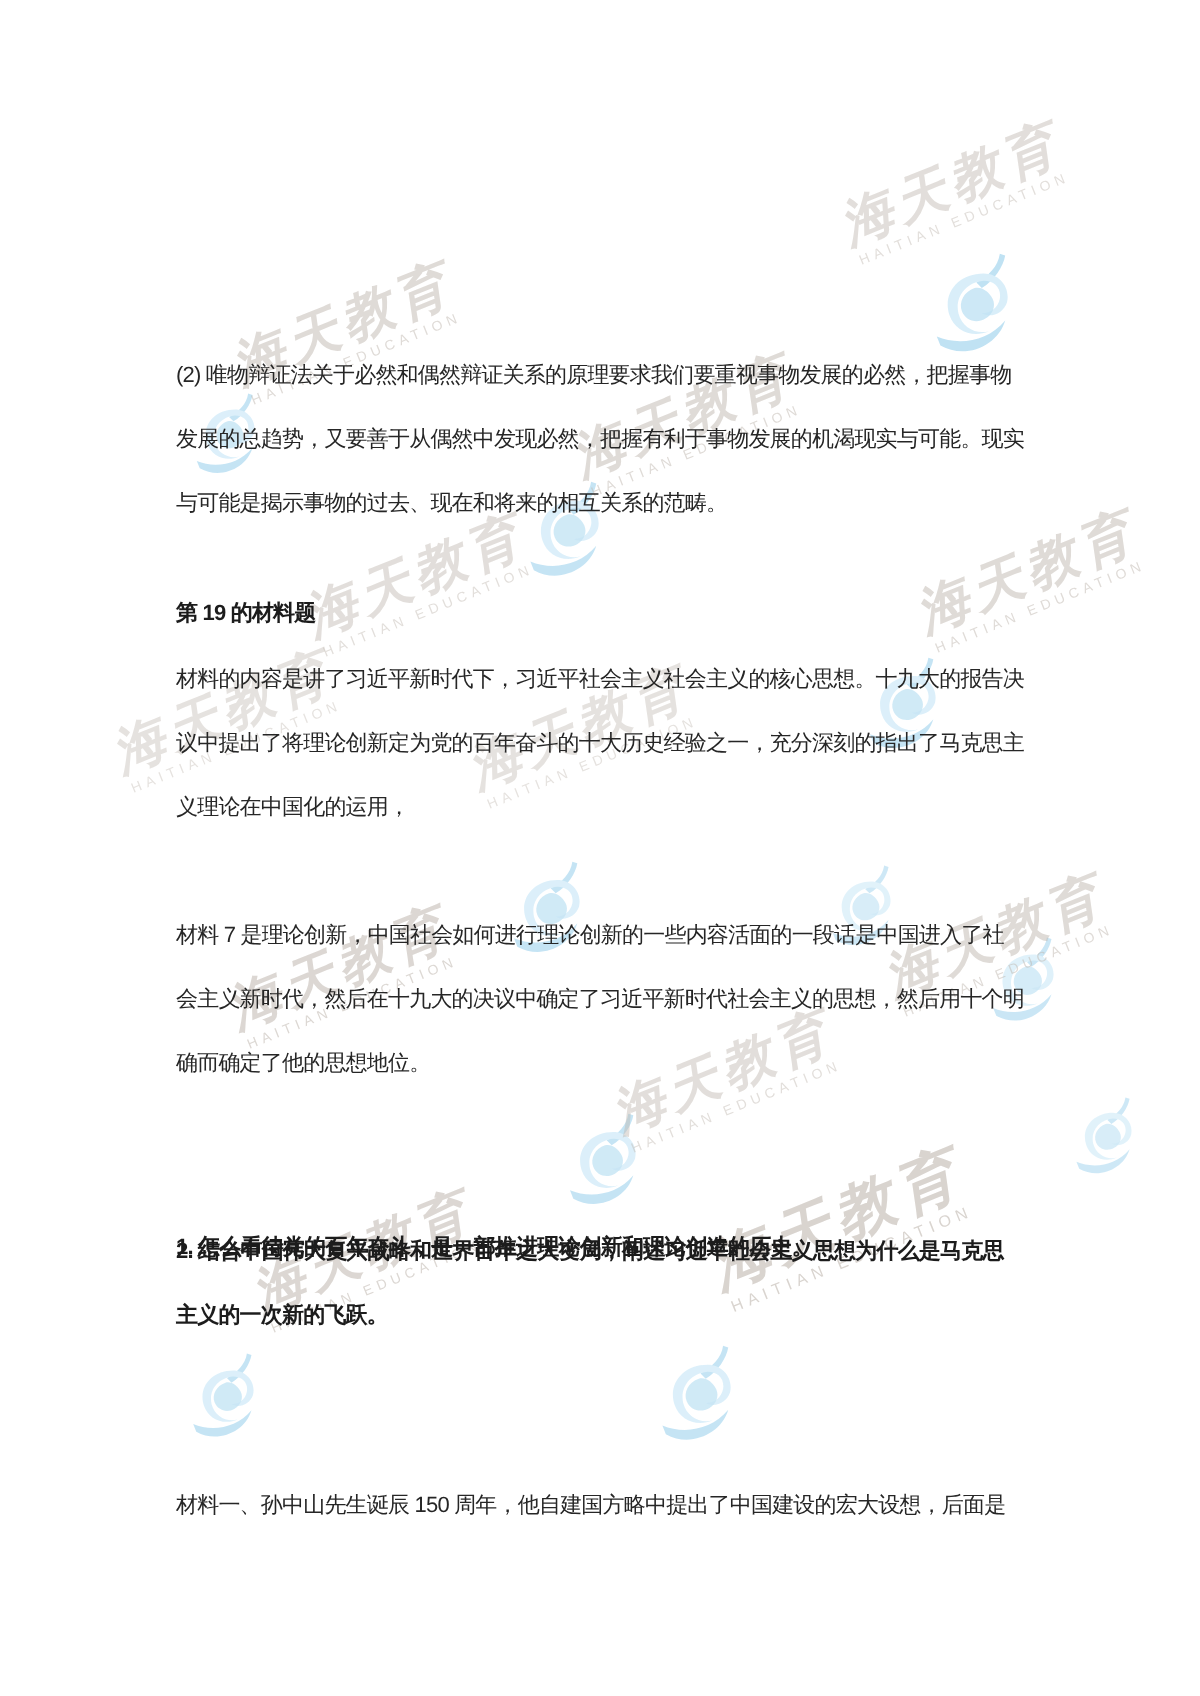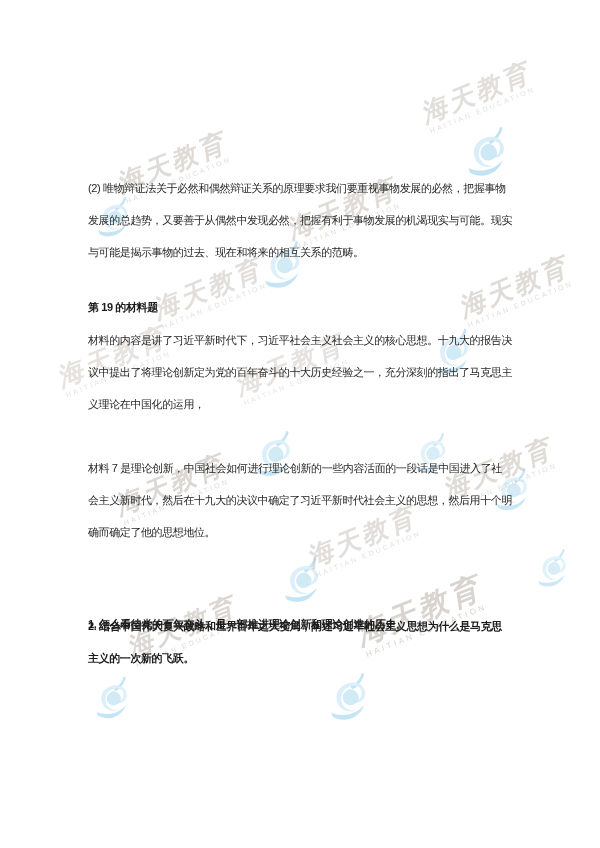--- a/index.html
+++ b/index.html
@@ -173,14 +173,15 @@
   <div class="doc-text bold" style="top:291px;">第 19 的材料题</div>
   <div class="doc-text" style="top:324px;">材料的内容是讲了习近平新时代下，习近平社会主义社会主义的核心思想。十九大的报告决
 议中提出了将理论创新定为党的百年奋斗的十大历史经验之一，充分深刻的指出了马克思主
 义理论在中国化的运用，</div>
   <div class="doc-text" style="top:452px;">材料 7 是理论创新，中国社会如何进行理论创新的一些内容活面的一段话是中国进入了社
 会主义新时代，然后在十九大的决议中确定了习近平新时代社会主义的思想，然后用十个明
 确而确定了他的思想地位。</div>
   <div class="doc-text bold" style="top:608px;">1. 怎么看待党的百年奋斗，是一部推进理论创新和理论创造的历史。</div>
   <div class="doc-text bold" style="top:610px;">2. 结合中国伟大复兴战略和世界百年之大变局，阐述习近平社会主义思想为什么是马克思
 主义的一次新的飞跃。</div>
+  <div class="doc-text" style="top:737px;">材料一、孙中山先生诞辰 150 周年，他自建国方略中提出了中国建设的宏大设想，后面是</div>
 
 </div>
 
 </body></html>

